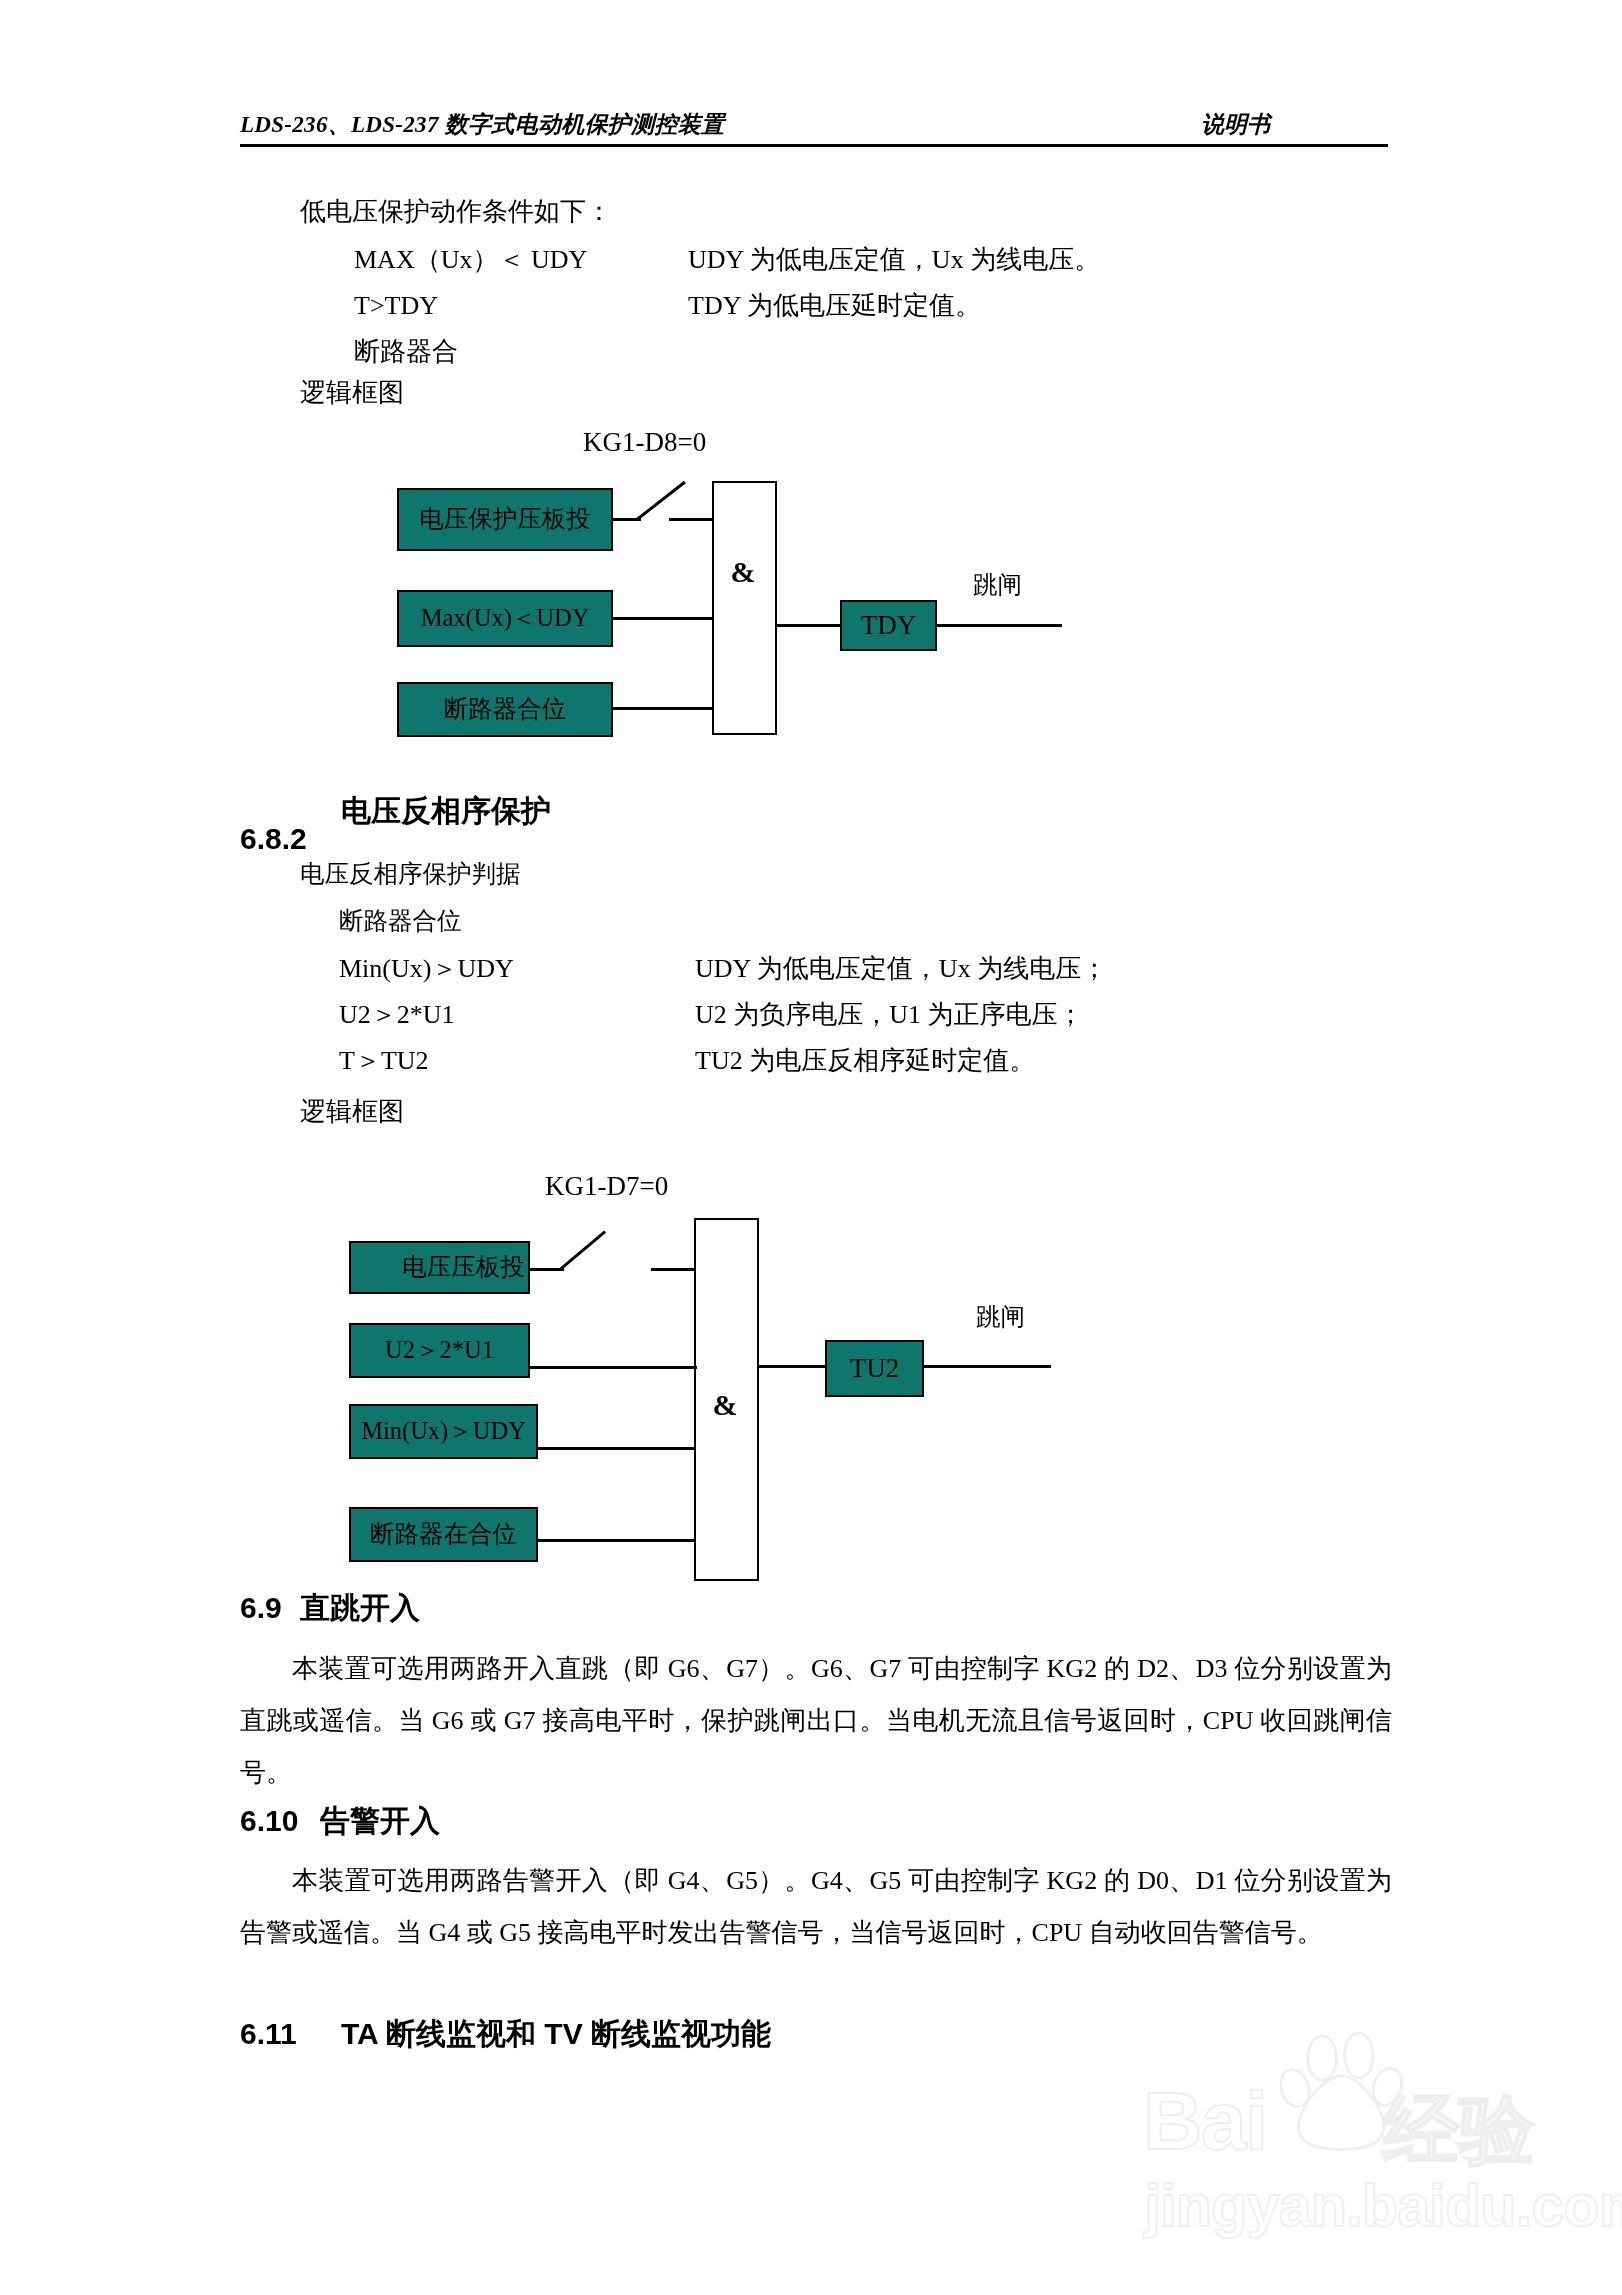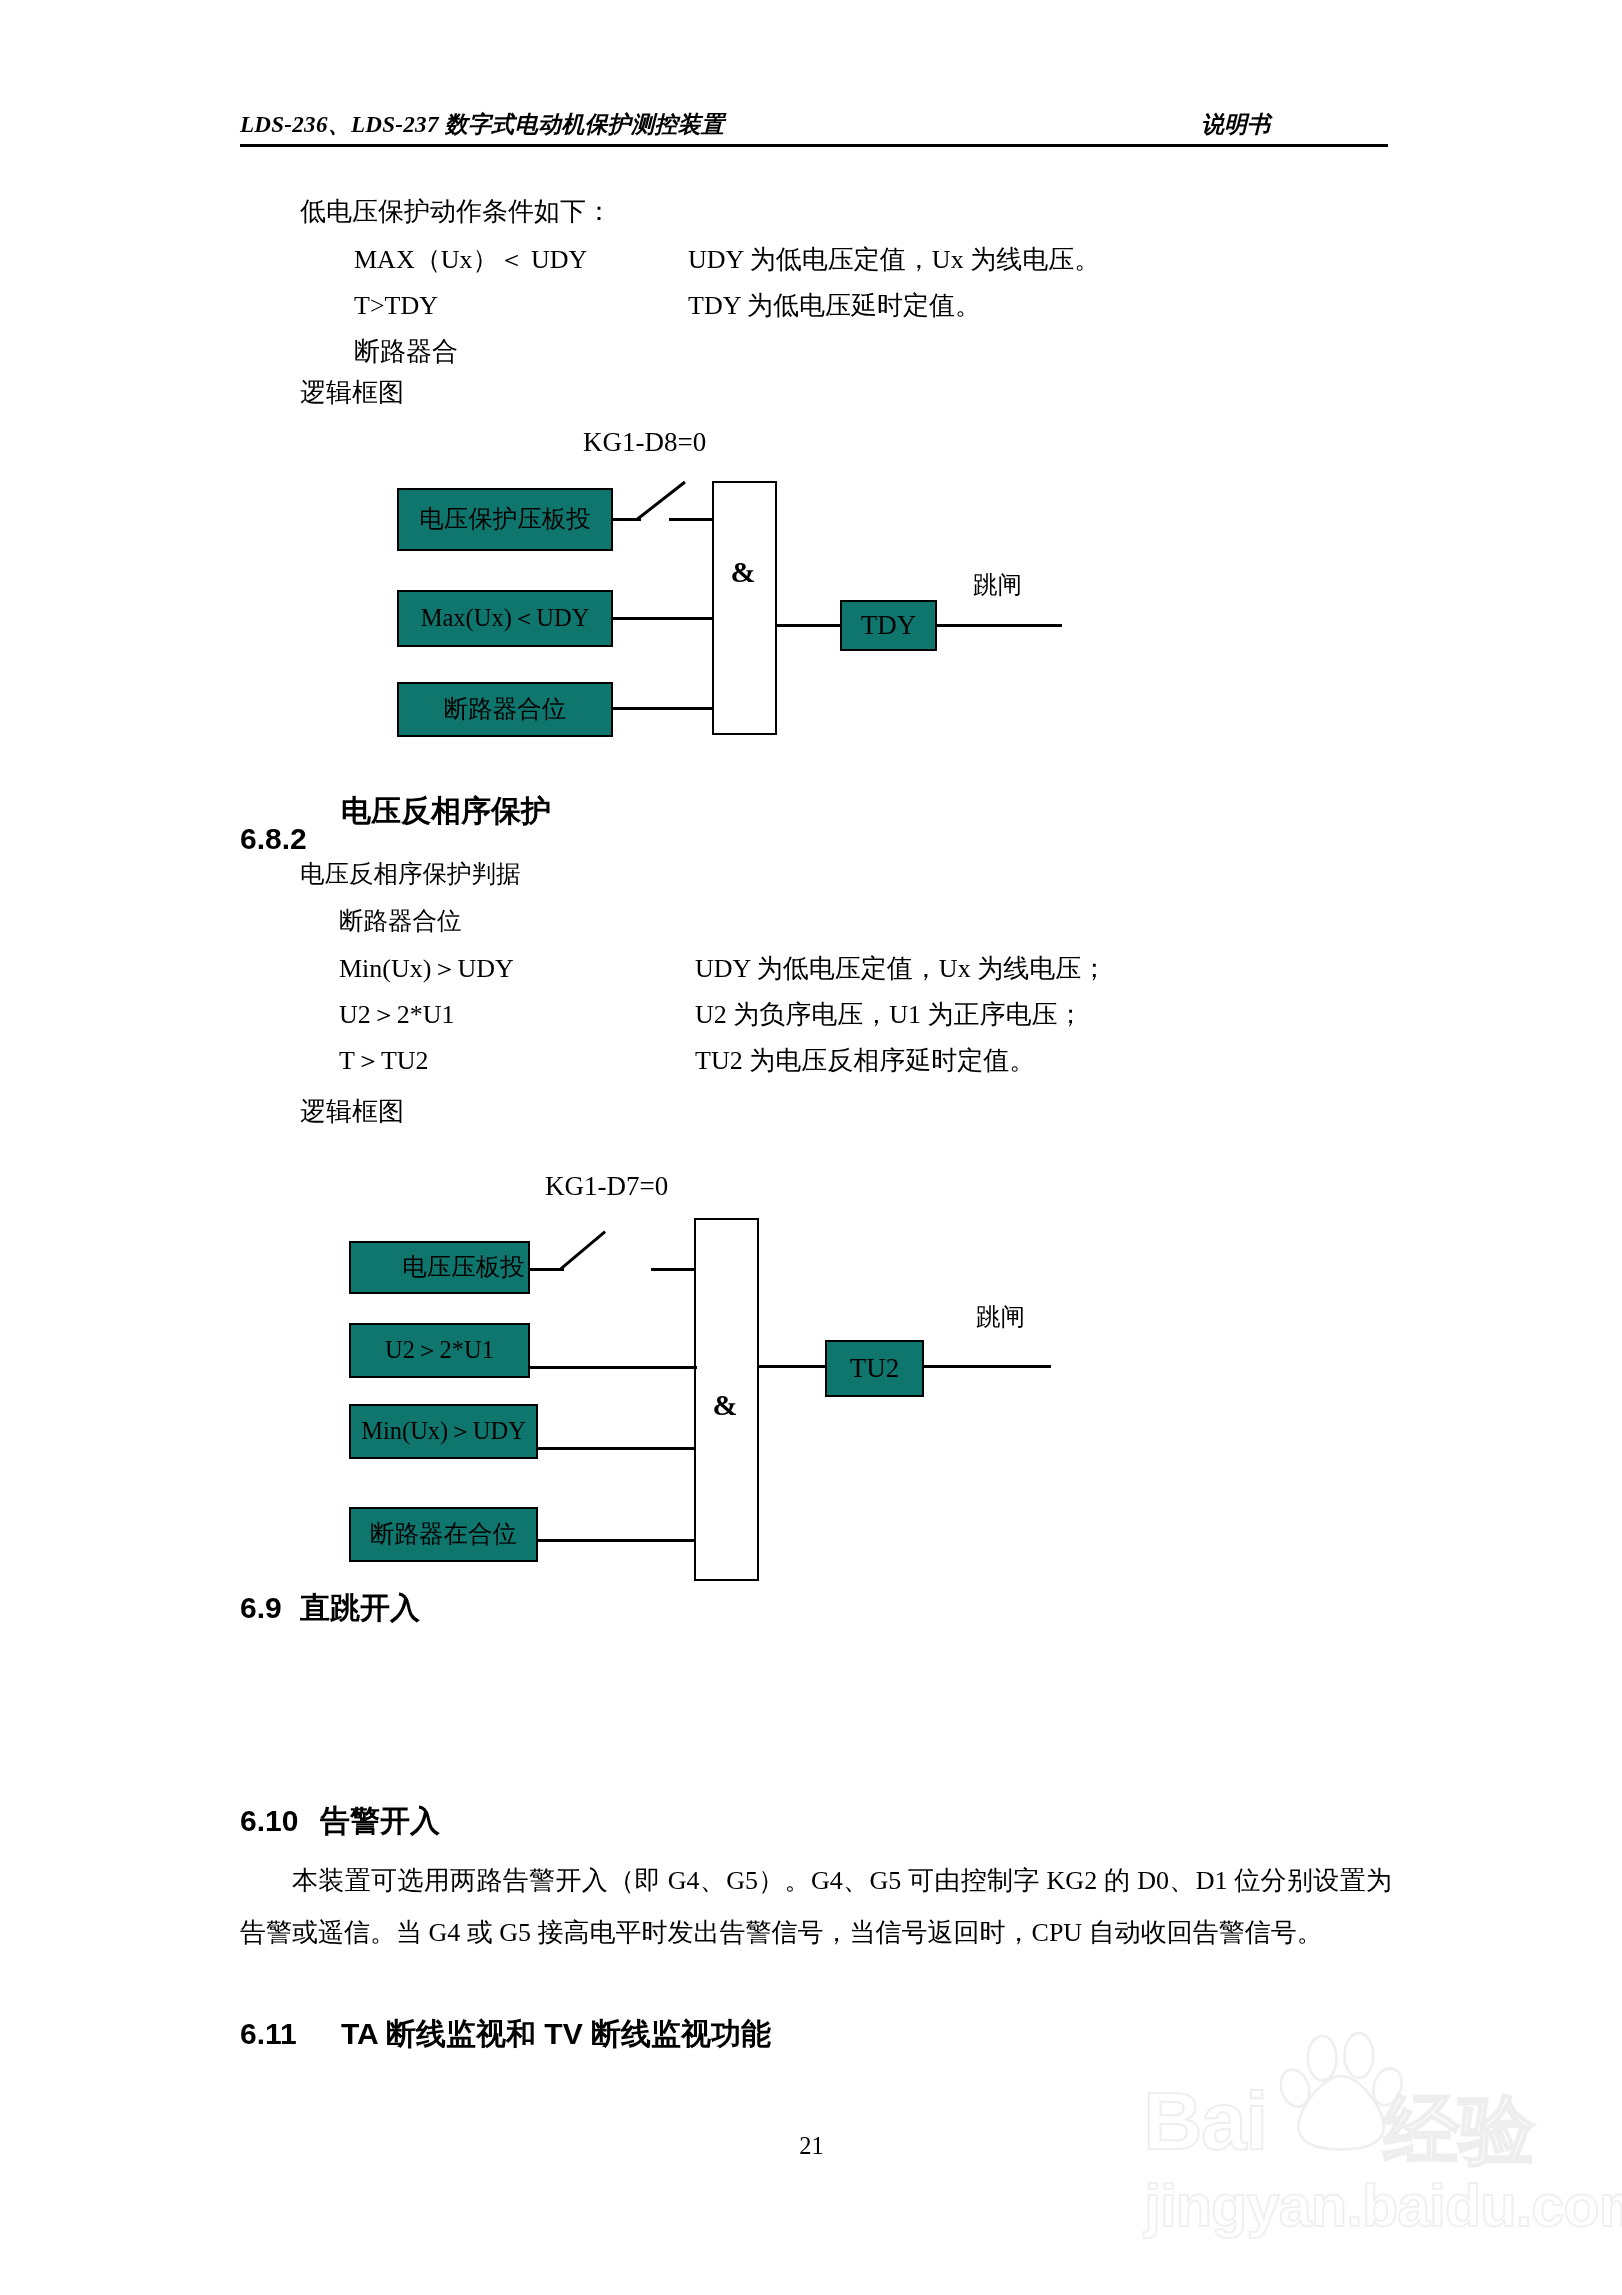--- a/index.html
+++ b/index.html
@@ -141,29 +141,29 @@
 
     <div class="wire" style="left:757px; top:1317px; width:69px;"></div>
     <div class="bx" style="left:825px; top:1292px; width:99px; height:57px; font-size:27px;">TU2</div>
 
     <div class="wire" style="left:922px; top:1317px; width:129px;"></div>
     <div class="cap" style="left:976px; top:1257px;">跳闸</div>
   </div>
 
   <div class="h" style="left:240px; top:1593px;">6.9</div>
   <div class="h" style="left:300px; top:1593px;">直跳开入</div>
+  <div class="para" style="left:240px; top:1643px; width:1152px; text-indent:52px;">本装置可选用两路开入直跳（即 G6、G7）。G6、G7 可由控制字 KG2 的 D2、D3 位分别设置为直跳或遥信。当 G6 或 G7 接高电平时，保护跳闸出口。当电机无流且信号返回时，CPU 收回跳闸信号。</div>
 
   <div class="h" style="left:240px; top:1806px;">6.10</div>
   <div class="h" style="left:320px; top:1806px;">告警开入</div>
   <div class="para" style="left:240px; top:1855px; width:1152px; text-indent:52px;">本装置可选用两路告警开入（即 G4、G5）。G4、G5 可由控制字 KG2 的 D0、D1 位分别设置为告警或遥信。当 G4 或 G5 接高电平时发出告警信号，当信号返回时，CPU 自动收回告警信号。</div>
 
   <div class="h" style="left:240px; top:2019px;">6.11</div>
   <div class="h" style="left:341px; top:2019px;">TA 断线监视和 TV 断线监视功能</div>
 
-  <div id="pageno">21</div>
 
   <div id="wm">
     <svg id="wm-paw" viewBox="0 0 200 180">
       <g fill="none" stroke="#e0e0e0" stroke-width="4">
         <ellipse cx="62" cy="44" rx="21" ry="33"></ellipse>
         <ellipse cx="116" cy="40" rx="21" ry="33"></ellipse>
         <ellipse cx="22" cy="88" rx="20" ry="28" transform="rotate(-18 22 88)"></ellipse>
         <ellipse cx="158" cy="86" rx="20" ry="28" transform="rotate(18 158 86)"></ellipse>
         <path d="M90 70 C120 70 160 128 152 152 C145 176 112 178 90 178 C68 178 35 176 28 152 C20 128 60 70 90 70 Z"></path>
       </g>

